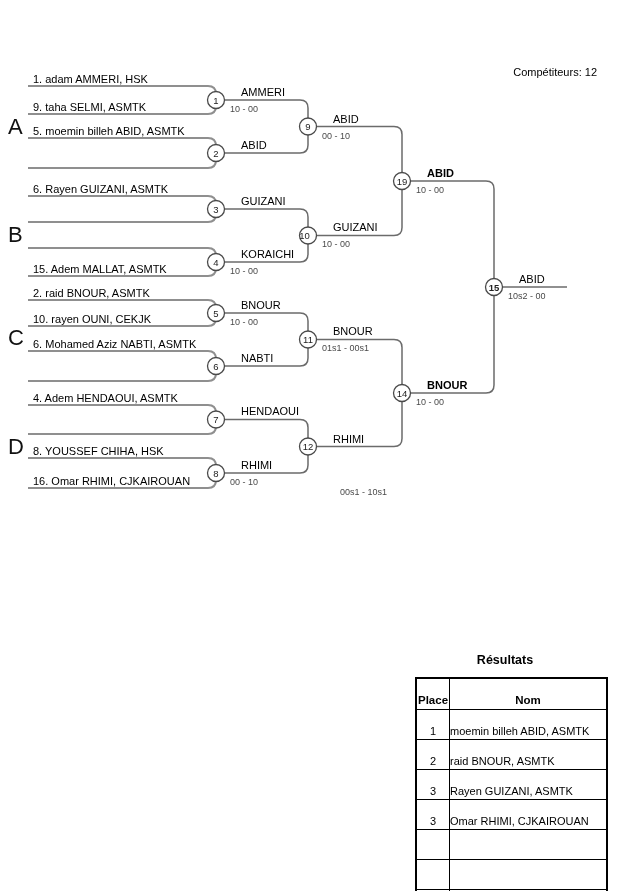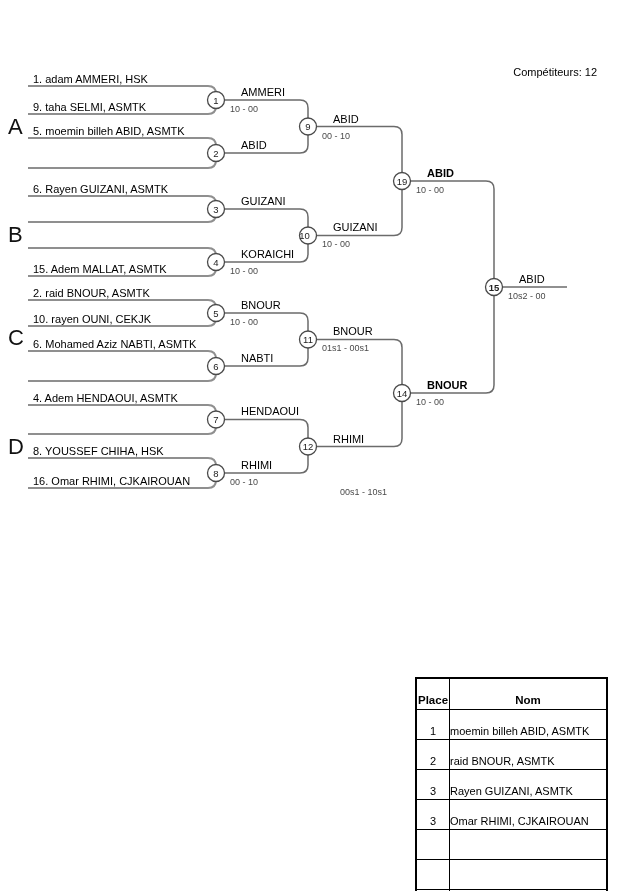--- a/index.html
+++ b/index.html
@@ -151,20 +151,21 @@
   <div class="score" style="left:230px;top:316px;">10 - 00</div>
   <div class="score" style="left:230px;top:476px;">00 - 10</div>
   <div class="score" style="left:322px;top:130px;">00 - 10</div>
   <div class="score" style="left:322px;top:238px;">10 - 00</div>
   <div class="score" style="left:322px;top:342px;">01s1 - 00s1</div>
   <div class="score" style="left:340px;top:450px;margin-top:36px;">00s1 - 10s1</div>
   <div class="score" style="left:416px;top:184px;">10 - 00</div>
   <div class="score" style="left:416px;top:396px;">10 - 00</div>
   <div class="score" style="left:508px;top:290px;">10s2 - 00</div>
 
+  <div class="results-title">Résultats</div>
   <table class="results-table">
     <thead>
       <tr>
         <th class="col-place">Place</th>
         <th>Nom</th>
       </tr>
     </thead>
     <tbody>
       <tr>
         <td class="cell-place">1</td>

